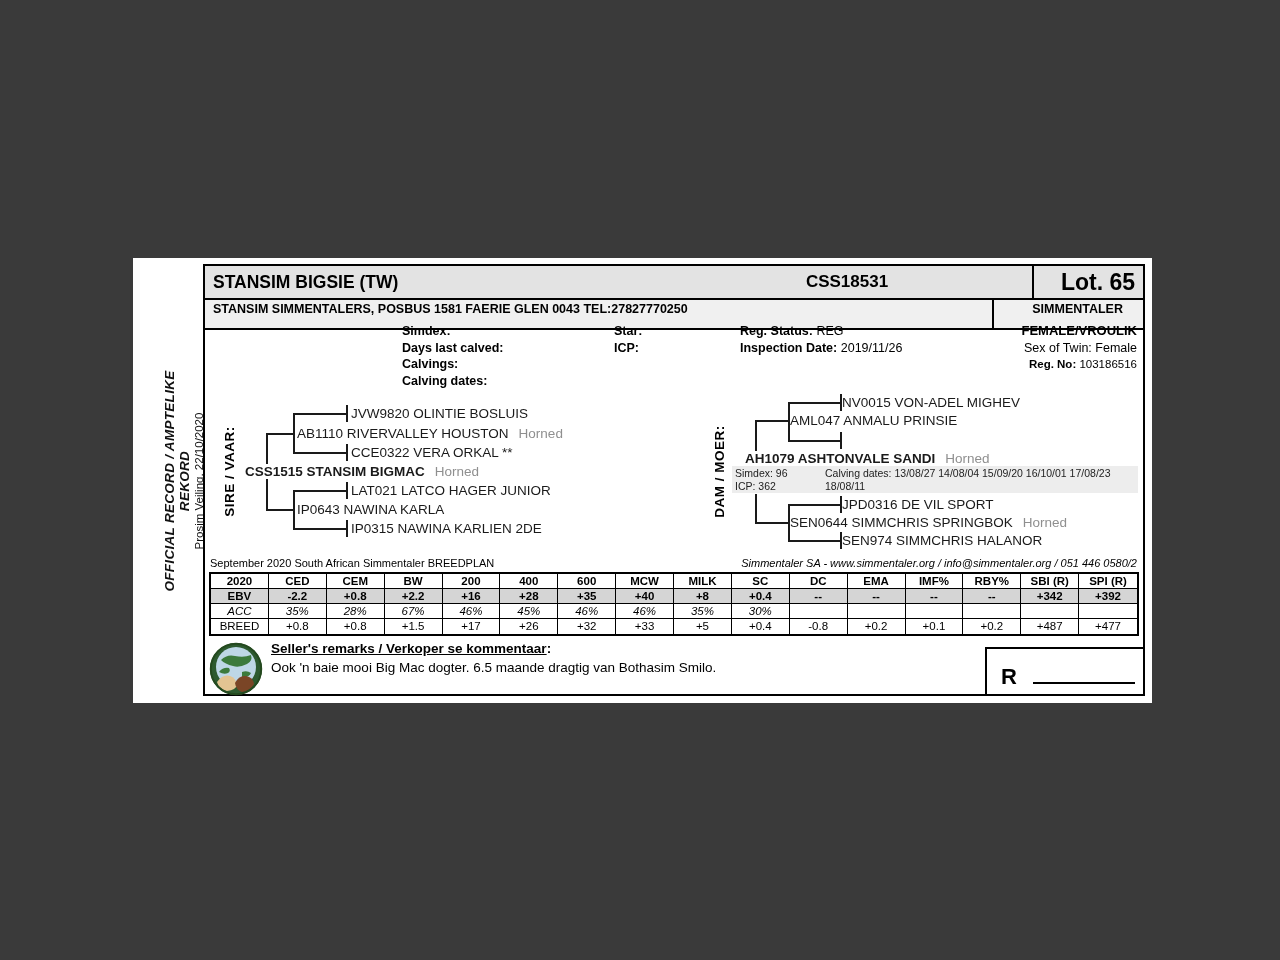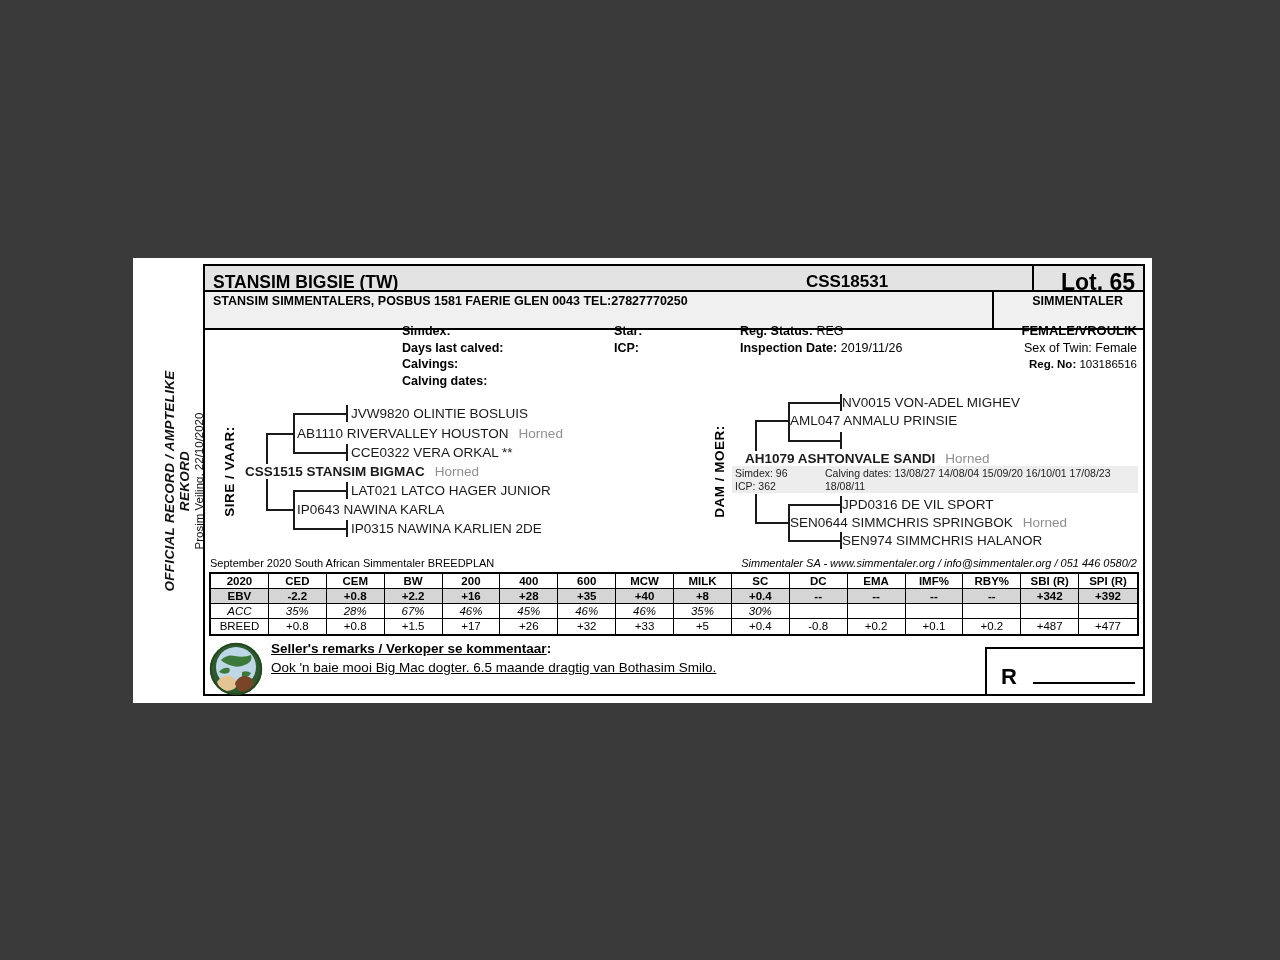--- a/index.html
+++ b/index.html
@@ -9,27 +9,27 @@
   .sheet { position:absolute; left:133px; top:258px; width:1019px; height:445px; background:#fff; }
 
   
   .side-rot { position:absolute; left:-85px; top:207px; width:260px; height:32px; transform:rotate(-90deg); text-align:center; color:#111; }
   .side-line1 { font-size:13.5px; font-weight:bold; font-style:italic; letter-spacing:.3px; }
   .side-line2 { font-size:11.5px; margin-top:1px; }
 
   
   .card { position:absolute; left:70px; top:6px; width:942px; height:432px; border:2px solid #000; background:#fff; }
 
-  .title-bar { position:relative; height:26px; background:var(--title-bg,#e3e3e3); border-bottom:2px solid #000; }
+  .title-bar { position:relative; height:34px; background:var(--title-bg,#e3e3e3); border-bottom:2px solid #000; }
   .animal-name { position:absolute; left:8px; top:0; line-height:32px; font-size:17.5px; font-weight:bold; }
   .animal-id { position:absolute; left:642px; top:0; transform:translateX(-50%); line-height:32px; font-size:17px; font-weight:bold; }
   .title-div { position:absolute; left:827px; top:0; bottom:0; width:2px; background:#000; }
   .lot { position:absolute; right:8px; top:0; line-height:32px; font-size:23px; font-weight:bold; }
 
-  .addr-bar { position:relative; display:flex; height:38px; background:var(--addr-bg,#f0f0f0); border-bottom:2px solid #000; font-weight:bold; }
+  .addr-bar { position:relative; display:flex; height:30px; background:var(--addr-bg,#f0f0f0); border-bottom:2px solid #000; font-weight:bold; }
   .addr { flex:1; padding-left:8px; line-height:18px; font-size:12.5px; }
   .breed-cell { width:151px; border-left:2px solid #000; text-align:right; padding-right:20px; line-height:18px; font-size:12.5px; }
 
   .info-col { position:absolute; top:57px; font-size:12.5px; }
   .info-col div { height:16.5px; line-height:16.5px; white-space:nowrap; }
   .info-label { font-weight:bold; }
   .info-right { position:absolute; right:6px; top:57px; text-align:right; }
   .ir-sex { font-size:13px; font-weight:bold; height:16.5px; line-height:16.5px; }
   .ir-twin { font-size:12.5px; height:16.5px; line-height:16.5px; }
   .ir-reg { font-size:11.5px; height:16px; line-height:16px; }
@@ -50,21 +50,21 @@
   .ebv-table .cell { border-right:1px solid #000; border-bottom:1px solid #000; text-align:center; font-size:11.5px; line-height:14px; overflow:hidden; }
   .ebv-table .cell.lastcol { border-right:none; }
   .ebv-table .cell.lastrow { border-bottom:none; }
   .ebv-table .hdr { font-weight:bold; }
   .ebv-table .ebv { font-weight:bold; background:var(--ebv-bg,#d5d5d5); }
   .ebv-table .acc { font-style:italic; }
 
   .logo { position:absolute; left:4px; top:376px; width:54px; height:54px; }
   .rem-head { position:absolute; left:66px; top:375px; font-size:13.5px; font-weight:bold; white-space:nowrap; }
   .rem-head .u { text-decoration:underline; }
-  .rem-text { position:absolute; left:66px; top:394px; font-size:13.5px; white-space:nowrap;text-decoration:underline; }
+  .rem-text { position:absolute; left:66px; top:394px; font-size:13.5px; white-space:nowrap; }
 
   .price-box { position:absolute; left:780px; top:381px; width:158px; height:47px; border-top:2px solid #000; border-left:2px solid #000; background:#fff; }
   .price-r { position:absolute; left:14px; bottom:4px; font-size:22px; font-weight:bold; }
   .price-line { position:absolute; left:46px; right:8px; bottom:10px; height:2px; background:#000; }
 </style>
 </head>
 <body>
 
 <div class="sheet">
 

